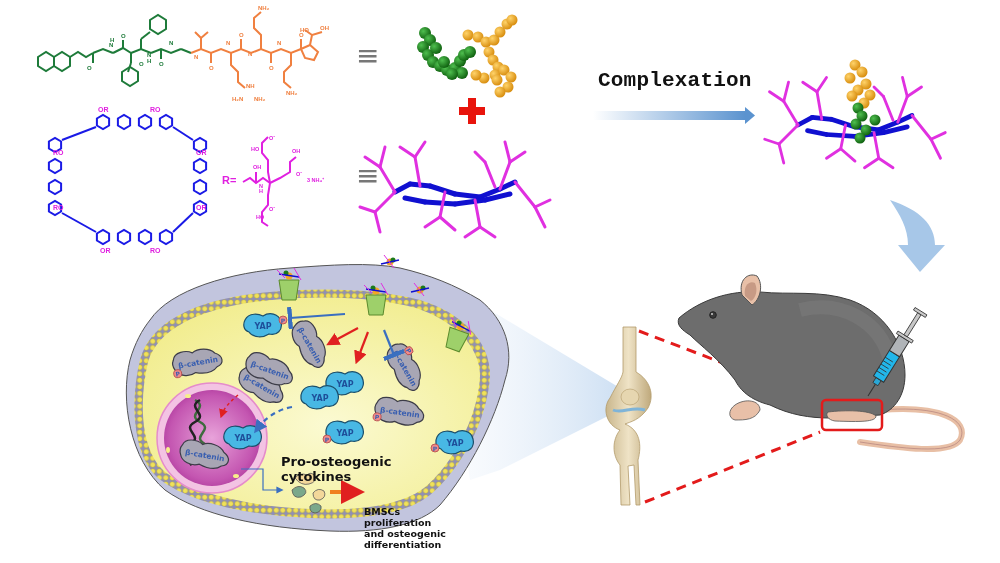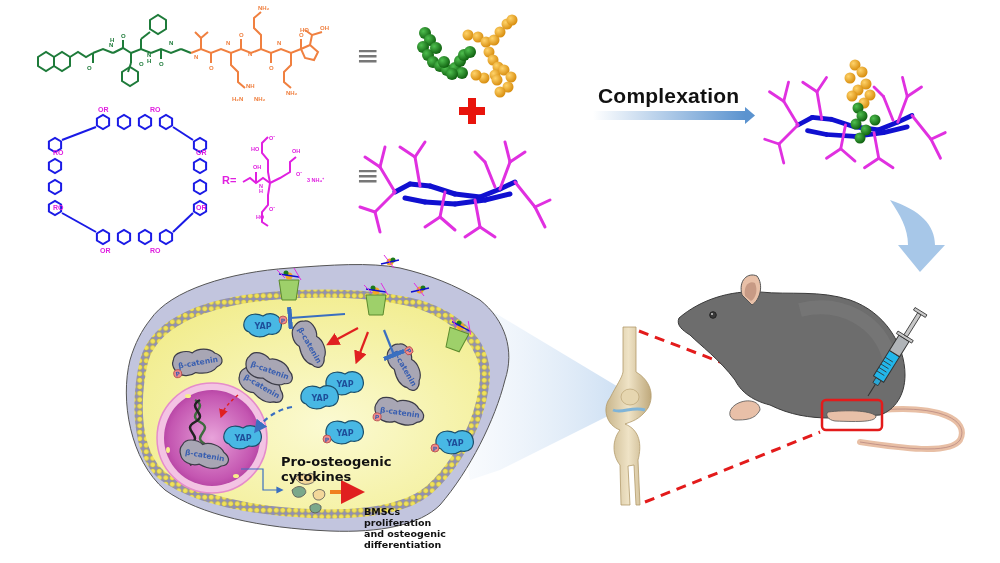--- a/index.html
+++ b/index.html
@@ -1,22 +1,22 @@
 <!DOCTYPE html>
 <html><head>
 <meta charset="utf-8">
 <style>
   html, body { margin: 0; padding: 0; background: #ffffff; }
   body { width: 1000px; height: 563px; position: relative; overflow: hidden; font-family: "Liberation Sans", sans-serif; }
   svg { position: absolute; left: 0; top: 0; }
   .lbl { font-family: "DejaVu Sans", "Liberation Sans", sans-serif; }
   .chem { font-family: "Liberation Sans", sans-serif; font-weight: bold; }
   .complex-label {
-    position: absolute; left: 598px; top: 84px; font-size: 21px; font-weight: bold; color: #111;
-    font-family: Liberation Sans, sans-serif; letter-spacing: 0.2px;
+    position: absolute; left: 598px; top: 69px; font-size: 21px; font-weight: bold; color: #111;
+    font-family: Liberation Mono, monospace; letter-spacing: 0.2px;
   }
   .text-block { position: absolute; font-family: "DejaVu Sans", sans-serif; font-weight: bold; color: #111; line-height: 1.15; }
   .pro { left: 281px; top: 455px; font-size: 13px; }
   .bmsc { left: 364px; top: 479px; font-size: 9.5px; margin-top: 28px; }
 </style>
 </head>
 <body>
 
 <svg width="1000" height="563" viewBox="0 0 1000 563">
   <defs>

